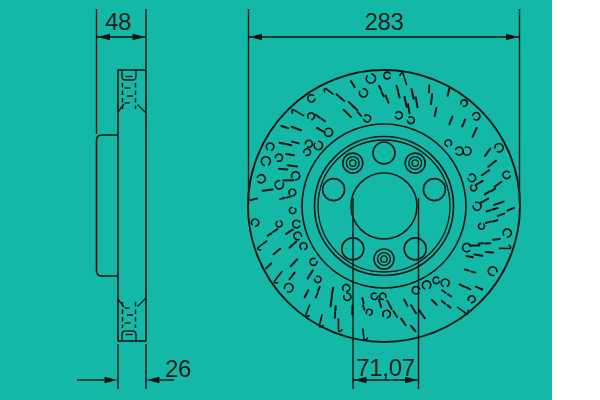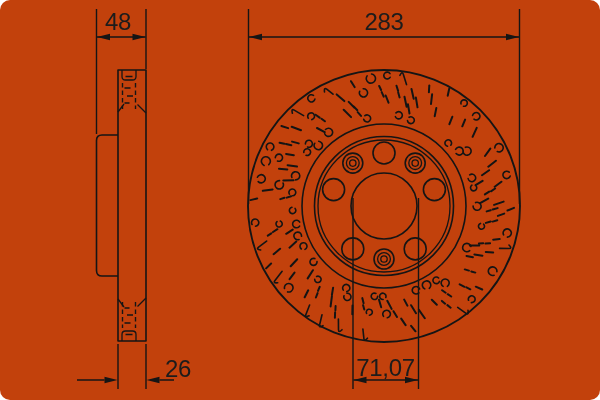--- a/index.html
+++ b/index.html
@@ -1,17 +1,17 @@
 <!DOCTYPE html>
 <html><head>
 <meta charset="utf-8">
 <style>
   html,body{margin:0;padding:0;background:#fff;}
-  .stage{position:relative;width:600px;height:400px;background:#c2410c;overflow:hidden;
-         font-family:"Liberation Sans", sans-serif;border-radius:10px;}
+  .stage{position:relative;width:552px;height:400px;background:#14b8a6;overflow:hidden;
+         font-family:"Liberation Sans", sans-serif;}
   svg{position:absolute;left:0;top:0;}
   .ln{stroke:#151515;stroke-width:1.6;fill:none;stroke-linejoin:round;}
   .thick{stroke-width:1.9;}
   .thin{stroke-width:1.3;}
   .hid{stroke:#151515;stroke-width:1.4;fill:none;stroke-dasharray:4.5 3;}
   .dim{stroke:#151515;stroke-width:1.4;fill:none;}
   .arr{fill:#151515;stroke:none;}
   .dimtxt{font-family:"Liberation Sans", sans-serif;font-size:24px;fill:#1c1c1c;letter-spacing:-0.3px;}
   .pat1{stroke:#141414;stroke-width:2;fill:none;stroke-linecap:round;}
   .pat2{stroke:#141414;stroke-width:1.6;fill:none;stroke-linecap:round;}

